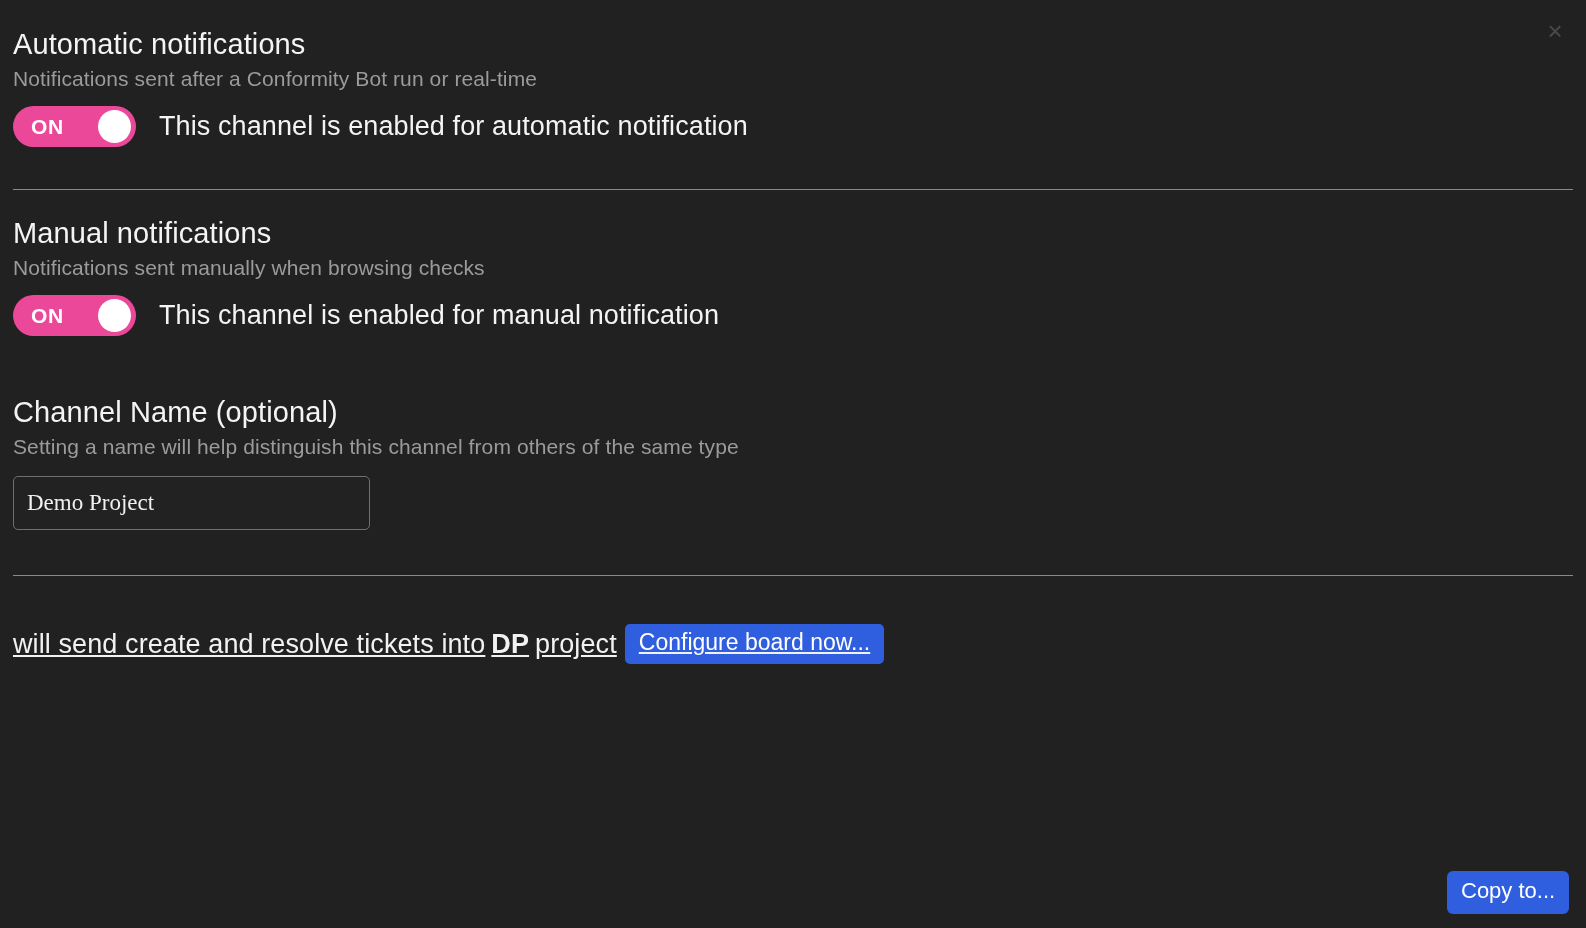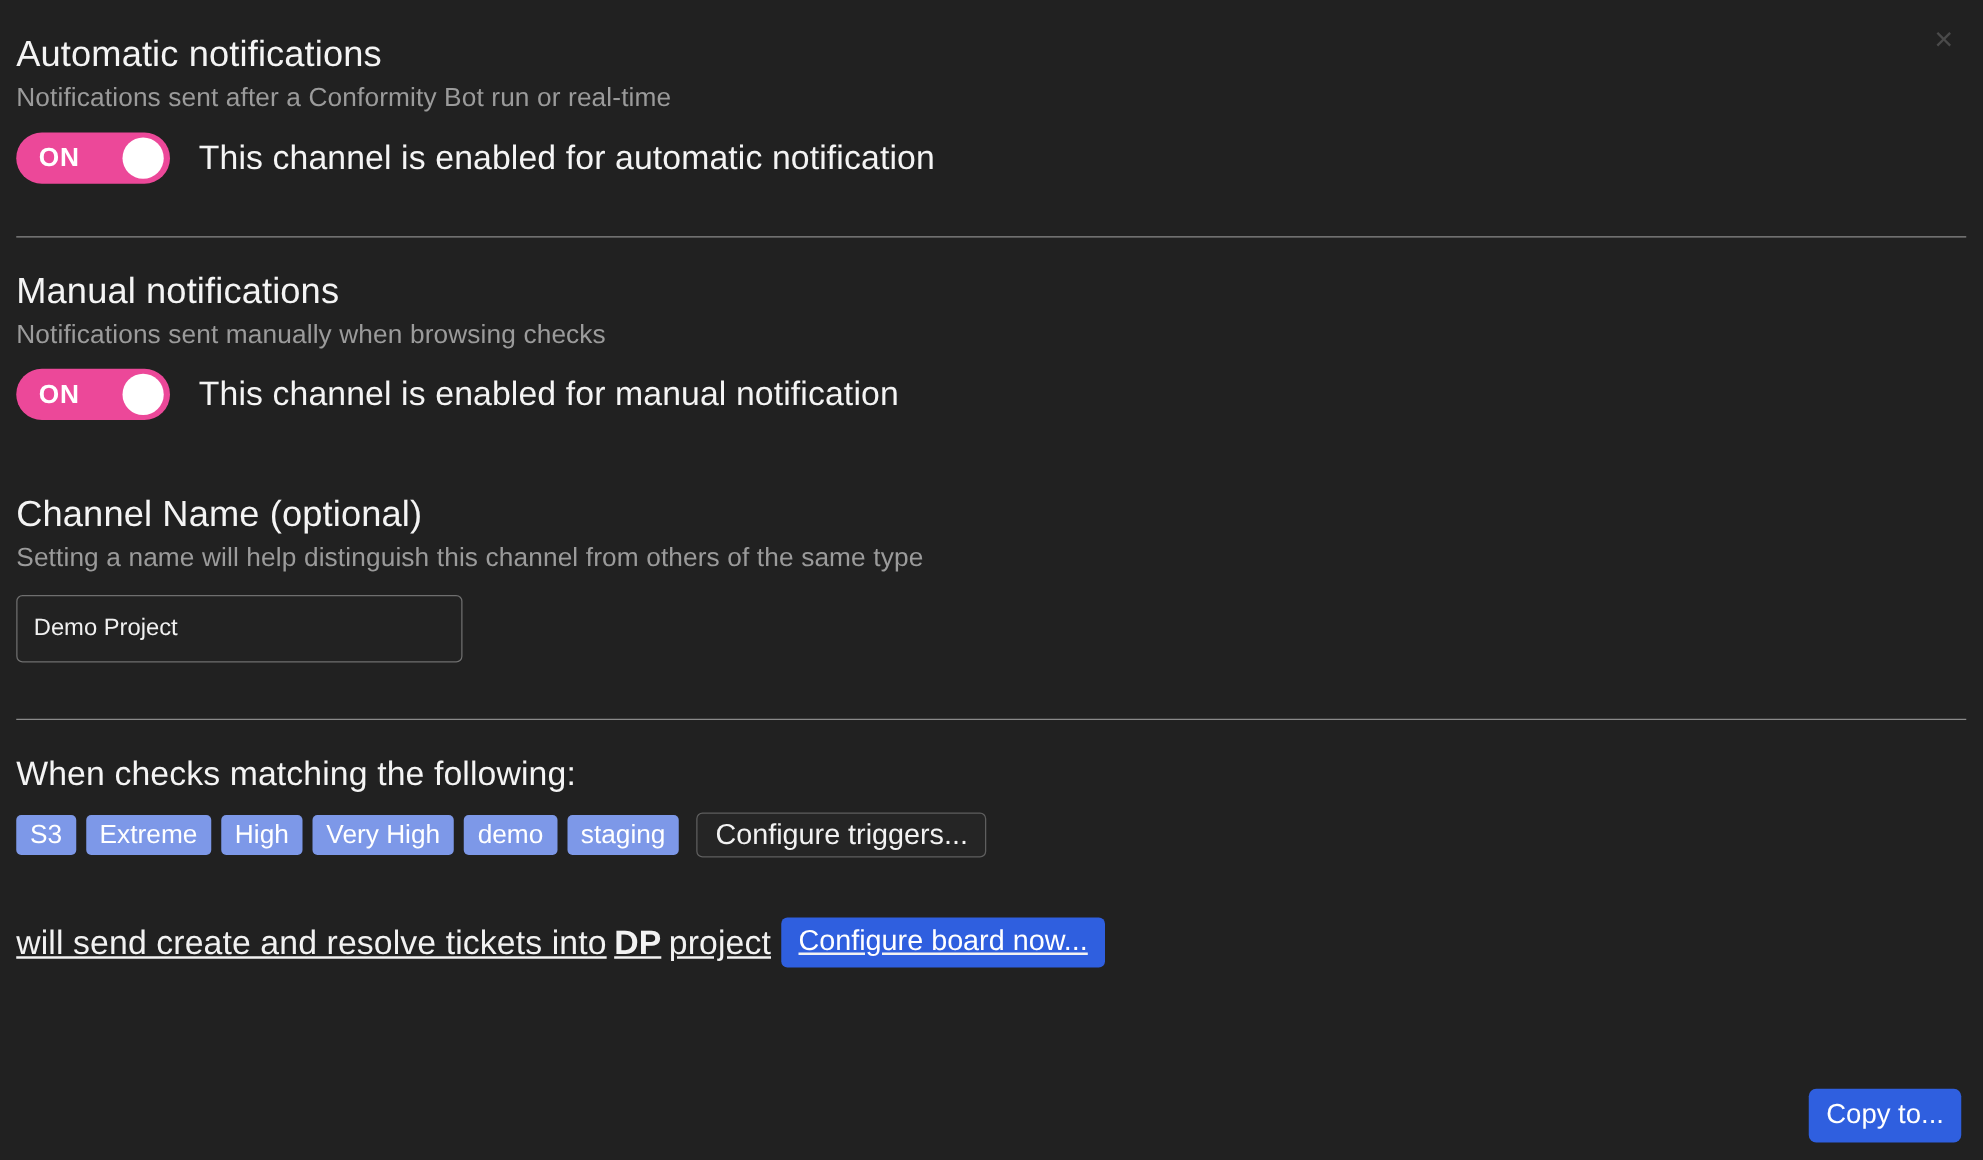--- a/index.html
+++ b/index.html
@@ -119,22 +119,22 @@
   
   .text-input {
     margin-top: 19px;
     width: 357px;
     height: 54px;
     box-sizing: border-box;
     background: #222222;
     border: 1px solid #6f6f6f;
     border-radius: 5px;
     color: #f0f0f0;
-    font-family: Liberation Sans, sans-serif;
-    font-size: 19px;
+    font-family: Liberation Serif, serif;
+    font-size: 23px;
     padding: 0 13px;
     outline: none;
     display: block;
   }
 
   
   .trigger-heading {
     font-size: 27px;
     color: #f4f4f4;
     margin: 0;
@@ -254,32 +254,20 @@
 
   <div class="section" style="padding-top:62px;">
     <h2 class="sec-title">Channel Name (optional)</h2>
     <p class="sec-sub">Setting a name will help distinguish this channel from others of the same type</p>
     <input class="text-input" type="text" value="Demo Project" style="">
 
   </div>
 
   <div class="divider" style="margin-top:45px;"></div>
 
-  <div class="section" style="padding-top:28px;">
-    <p class="trigger-heading">When checks matching the following:</p>
-    <div class="trigger-row">
-      <button class="tag">S3</button>
-      <button class="tag">Extreme</button>
-      <button class="tag">High</button>
-      <button class="tag">Very High</button>
-      <button class="tag">demo</button>
-      <button class="tag">staging</button>
-      <button class="btn-outline">Configure triggers...</button>
-    </div>
-  </div>
 
   <div class="section" style="padding-top:48px;">
     <div class="send-row">
       <span>will send create and resolve tickets into</span>
       <span class="bold">DP</span>
       <span>project</span>
       <button class="btn-primary">Configure board now...</button>
     </div>
   </div>
 

